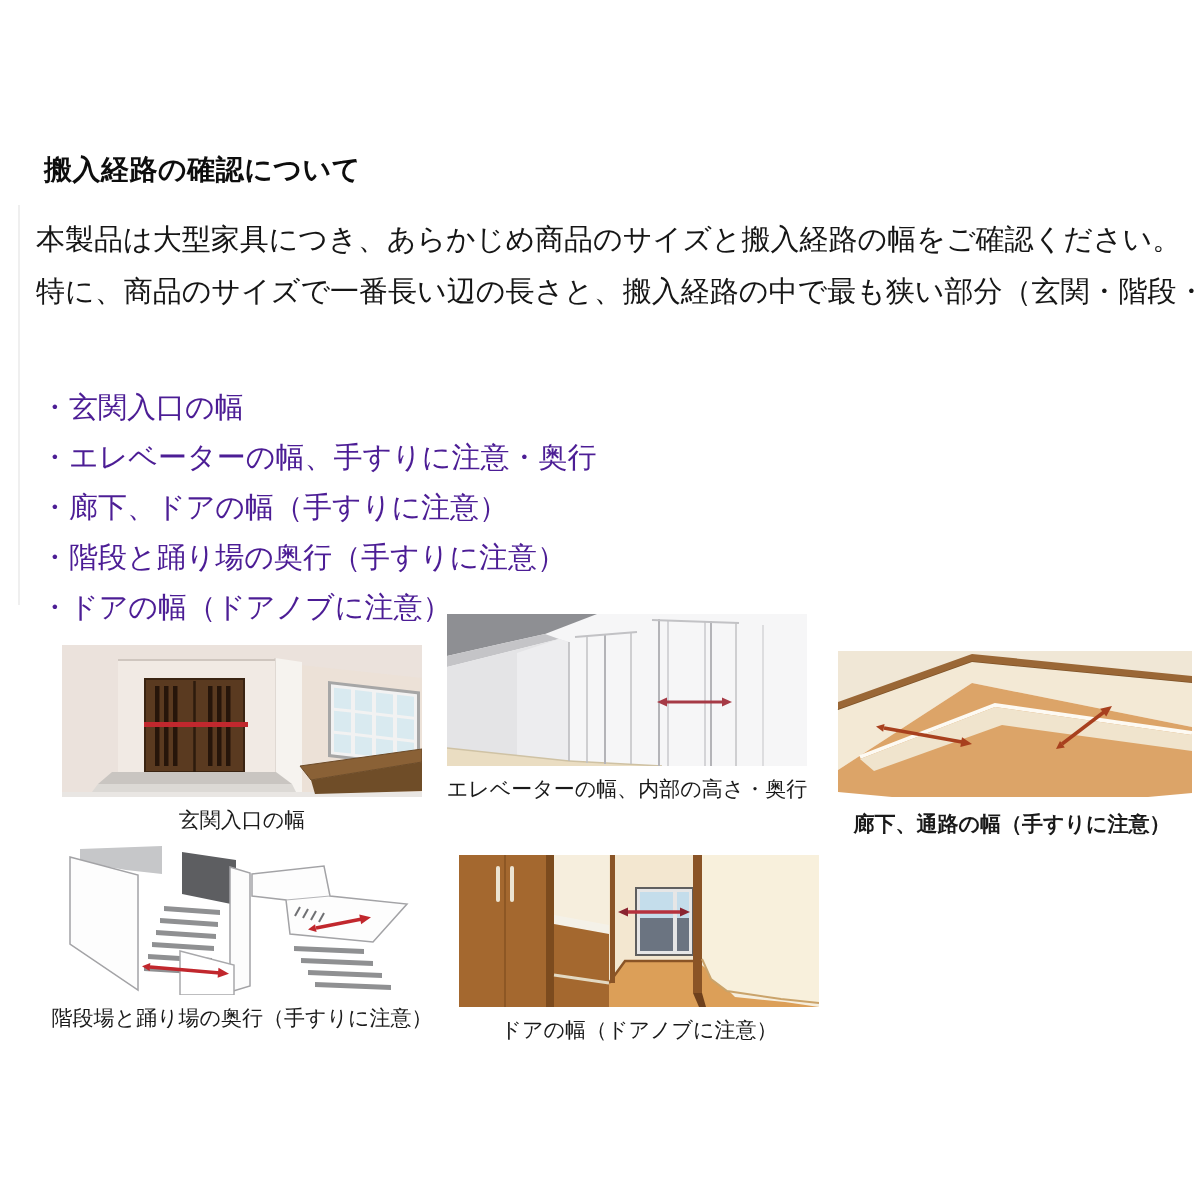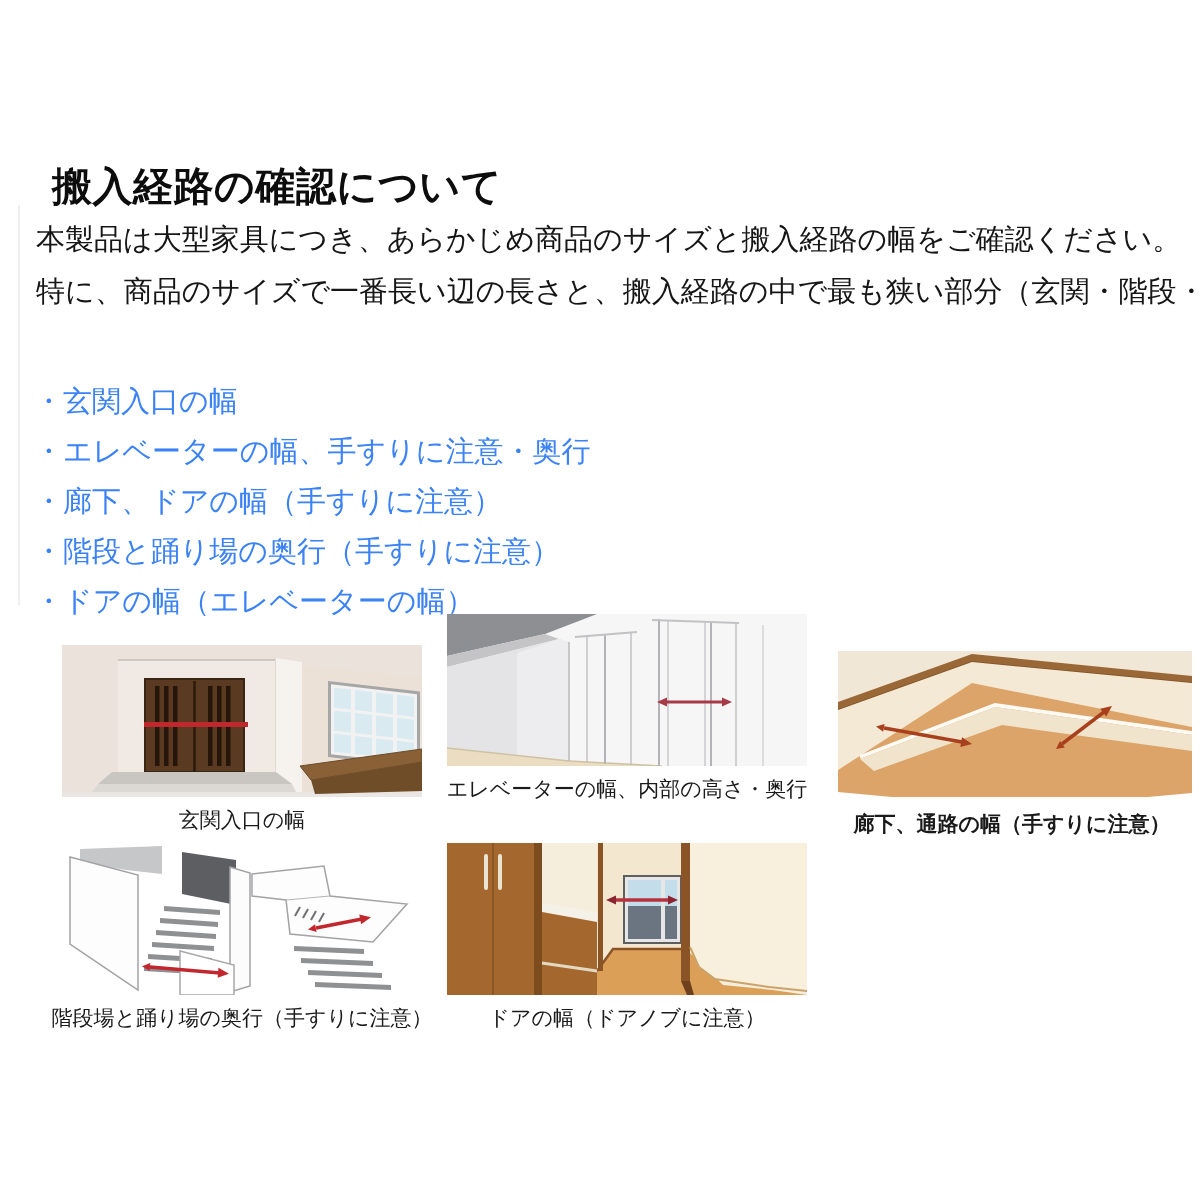--- a/index.html
+++ b/index.html
@@ -1,30 +1,30 @@
 <!DOCTYPE html>
 <html lang="ja"><head>
 <meta charset="utf-8">
 <style>
   html,body{margin:0;padding:0;background:#ffffff;}
   .page{
     position:relative;width:1200px;height:1200px;background:#ffffff;
     font-family:"Liberation Sans","DejaVu Sans",sans-serif;color:#141414;overflow:hidden;
   }
   .title{
-    position:absolute;left:36px;top:143px;margin:16px;
-    font-size:40px;font-weight:bold;letter-spacing:0.5px;color:#0d0d0d;
+    position:absolute;left:36px;top:143px;margin:8px;
+    font-size:28px;font-weight:bold;letter-spacing:0.5px;color:#0d0d0d;
   }
   .intro{
     position:absolute;left:36px;top:213px;width:1150px;
     font-size:29px;line-height:52px;white-space:nowrap;color:#161616;
   }
   .checklist{
-    position:absolute;left:34px;top:376px;margin:0;padding:0;list-style:none;
-    font-size:29px;line-height:50px;color:#3b82f6;
+    position:absolute;left:34px;top:376px;margin:6px;padding:0;list-style:none;
+    font-size:29px;line-height:50px;color:#4c1d95;
   }
   .scanline{position:absolute;left:18px;top:205px;width:2px;height:400px;background:#efefef;}
   .figure{position:absolute;width:360px;padding-left:12px;}
   .figure svg{display:block;width:360px;height:152px;}
   .caption{
     width:420px;margin:10px 0 0 -30px;text-align:center;
     font-size:21px;line-height:26px;color:#1a1a1a;white-space:nowrap;
   }
   .f1{left:50px;top:645px;}
   .f2{left:435px;top:614px;}
@@ -45,21 +45,21 @@
   <div class="intro">
     <div>本製品は大型家具につき、あらかじめ商品のサイズと搬入経路の幅をご確認ください。</div>
     <div>特に、商品のサイズで一番長い辺の長さと、搬入経路の中で最も狭い部分（玄関・階段・</div>
   </div>
 
   <ul class="checklist">
     <li>・玄関入口の幅</li>
     <li>・エレベーターの幅、手すりに注意・奥行</li>
     <li>・廊下、ドアの幅（手すりに注意）</li>
     <li>・階段と踊り場の奥行（手すりに注意）</li>
-    <li>・ドアの幅（エレベーターの幅）</li>
+    <li>・ドアの幅（ドアノブに注意）</li>
   </ul>
 
   <figure class="figure f1" style="margin:0;">
     <svg viewBox="0 0 360 152" preserveAspectRatio="none">
       <rect width="360" height="152" fill="#ebe2dc"></rect>
       <polygon points="238,20 360,33 360,152 238,152" fill="#ece1d7"></polygon>
       <g transform="translate(266,36) skewY(6.5)">
         <rect x="0" y="0" width="92" height="76" fill="#a6a6a6"></rect>
         <rect x="3" y="3" width="86" height="70" fill="#f2f2f2"></rect>
         <rect x="6" y="6" width="17" height="20" fill="#d9eaf0"></rect>
@@ -173,21 +173,21 @@
       <polygon points="0,0 -11,-5 -11,5" transform="translate(309,74.2) rotate(-11)" fill="#c1272d"></polygon>
       <polygon points="0,0 -8,-4 -8,4" transform="translate(246,86.6) rotate(169)" fill="#c1272d"></polygon>
       <polygon points="232,103 302,106 302,111 232,108" fill="#8f9092"></polygon>
       <polygon points="239,115 311,118 311,123 239,120" fill="#8f9092"></polygon>
       <polygon points="246,127 320,130 320,135 246,132" fill="#8f9092"></polygon>
       <polygon points="253,139 329,142 329,147 253,144" fill="#8f9092"></polygon>
     </svg>
     <figcaption class="caption">階段場と踊り場の奥行（手すりに注意）</figcaption>
   </figure>
 
-  <figure class="figure f5" style="margin:0;">
+  <figure class="figure f5" style="margin:12px;">
     <svg viewBox="0 0 360 152" preserveAspectRatio="none">
       <rect width="360" height="152" fill="#f6eedd"></rect>
       <rect x="150" y="0" width="92" height="130" fill="#f3e7d0"></rect>
       <path d="M150,152 L150,128 L166,106 L238,106 L250,116 L276,142 L326,147 L360,152 Z" fill="#dc9f58"></path>
       <polyline points="150,128 166,106 238,106" stroke="#8a5426" stroke-width="2.5" fill="none"></polyline>
       <rect x="151" y="0" width="5" height="128" fill="#8a5426"></rect>
       <rect x="177" y="33" width="57" height="67" fill="#e6e6e6" stroke="#5f5f5f" stroke-width="2"></rect>
       <rect x="181" y="37" width="49" height="26" fill="#c4ddeb"></rect>
       <rect x="181" y="63" width="49" height="33" fill="#6b7481"></rect>
       <rect x="214" y="37" width="4" height="59" fill="#e6e6e6"></rect>

